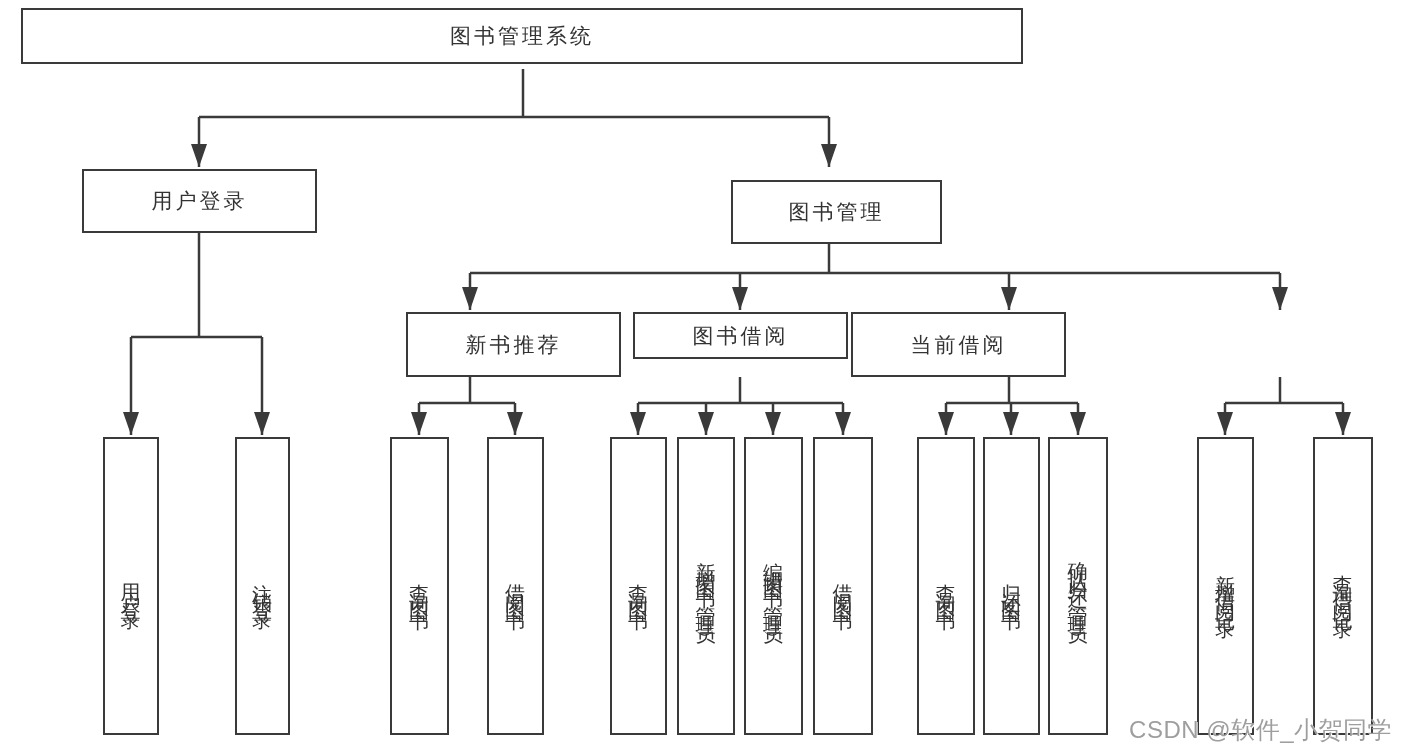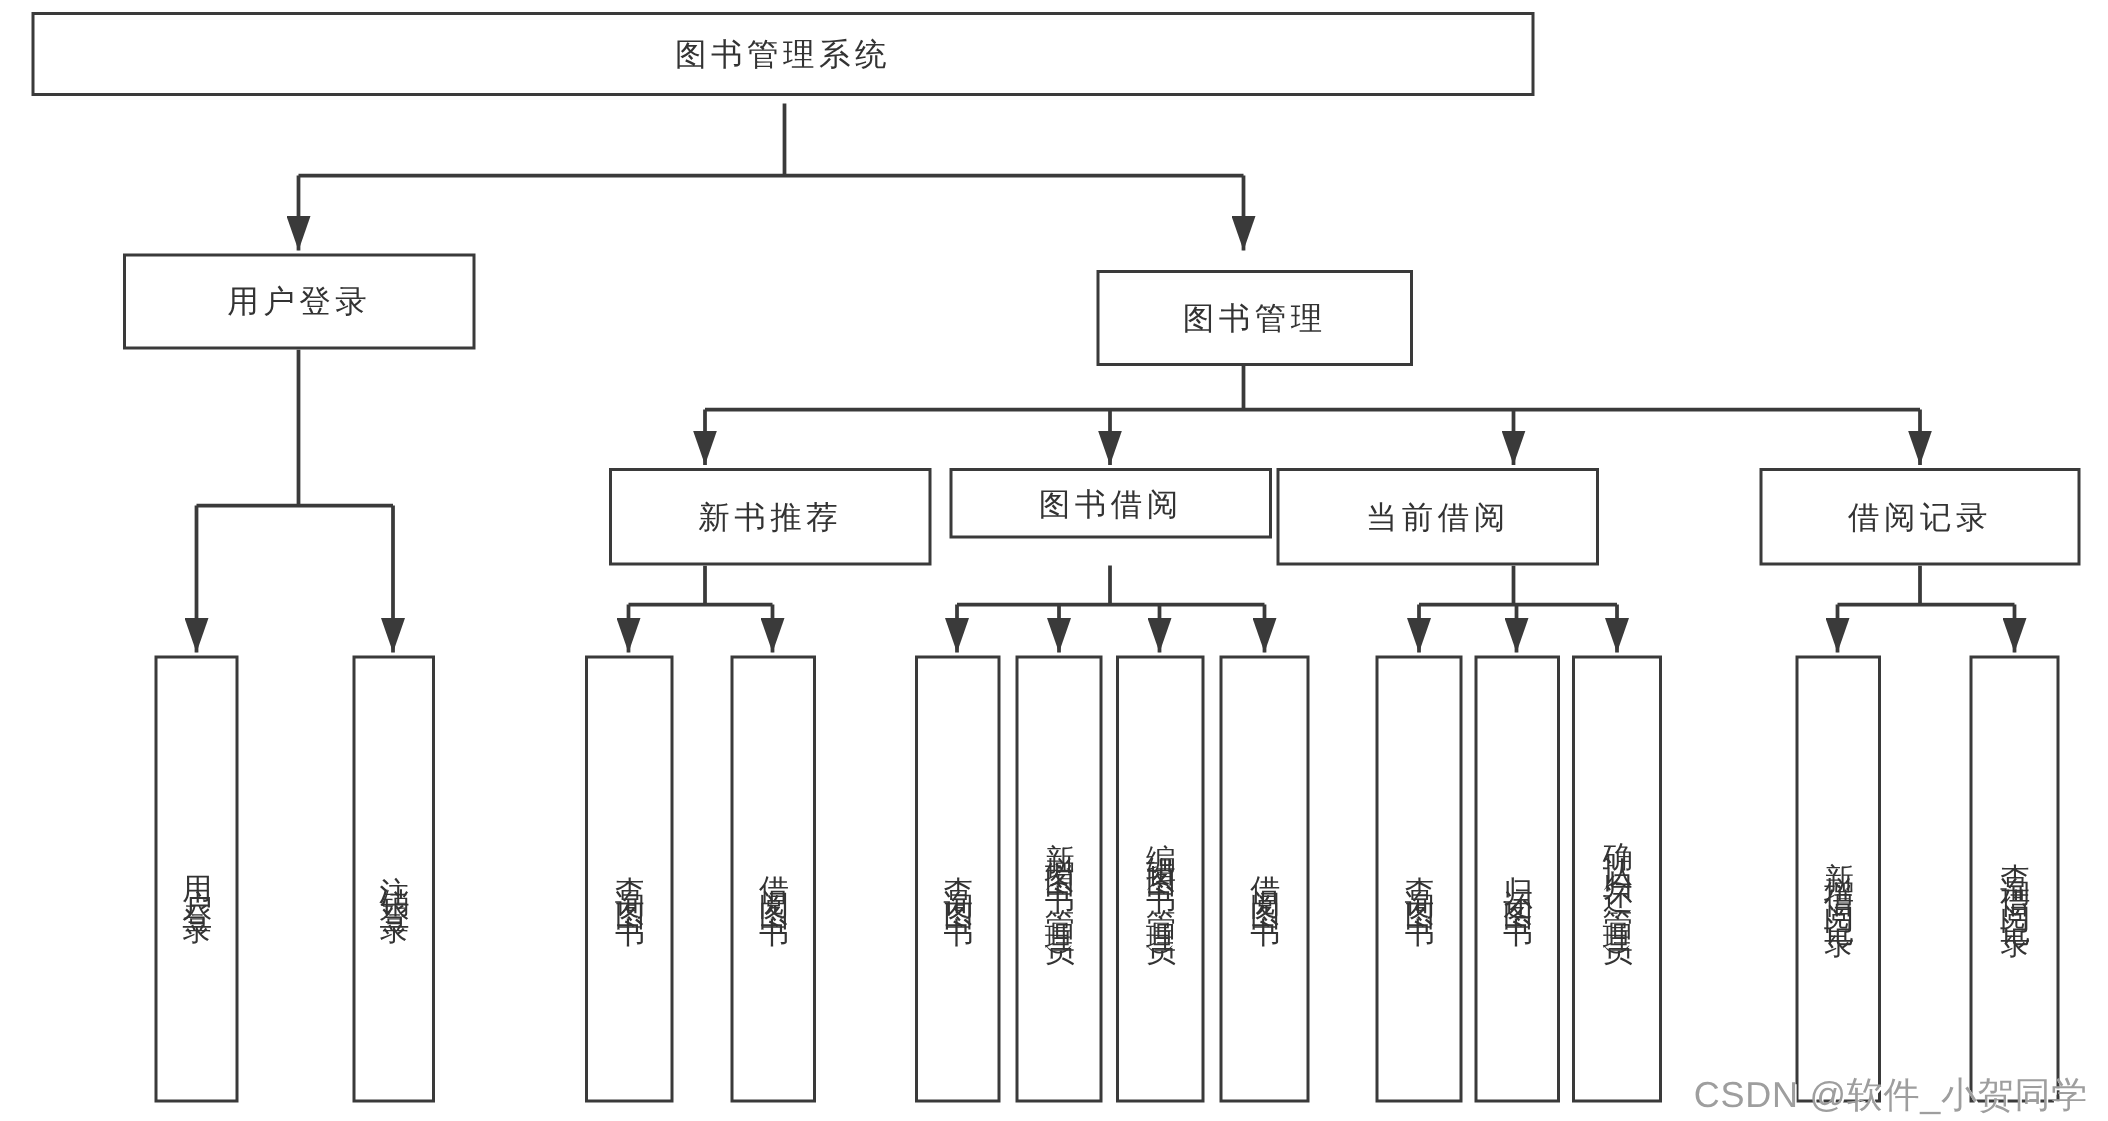--- a/index.html
+++ b/index.html
@@ -141,21 +141,20 @@
   </svg>
 
   <div class="node" id="n-root">图书管理系统</div>
 
   <div class="node" id="n-userlogin">用户登录</div>
   <div class="node" id="n-bookmgmt">图书管理</div>
 
   <div class="node" id="n-newbook">新书推荐</div>
   <div class="node" id="n-borrow">图书借阅</div>
   <div class="node" id="n-current">当前借阅</div>
-  <div class="node" id="n-records">借阅记录</div>
 
   <div class="leaf" id="l-login">
     <span class="vtext">用户登录</span>
   </div>
   <div class="leaf" id="l-logout">
     <span class="vtext">注销登录</span>
   </div>
 
   <div class="leaf" id="l-nb-search">
     <span class="vtext">查询图书</span>

